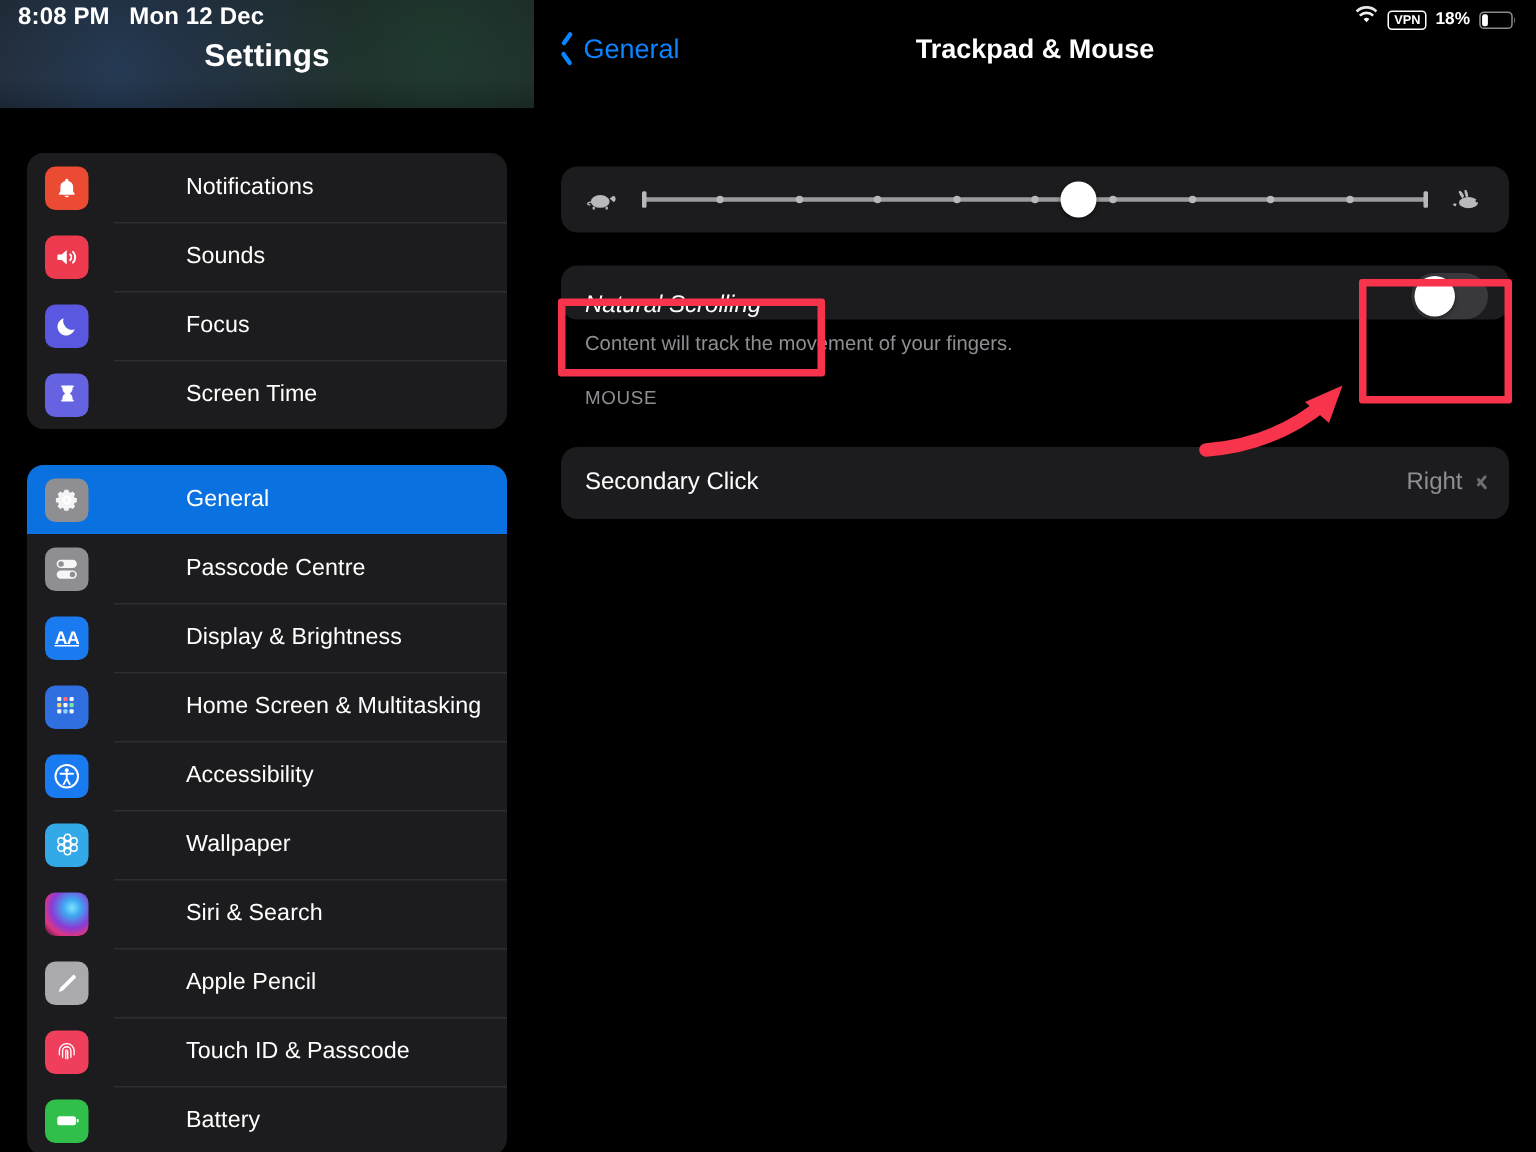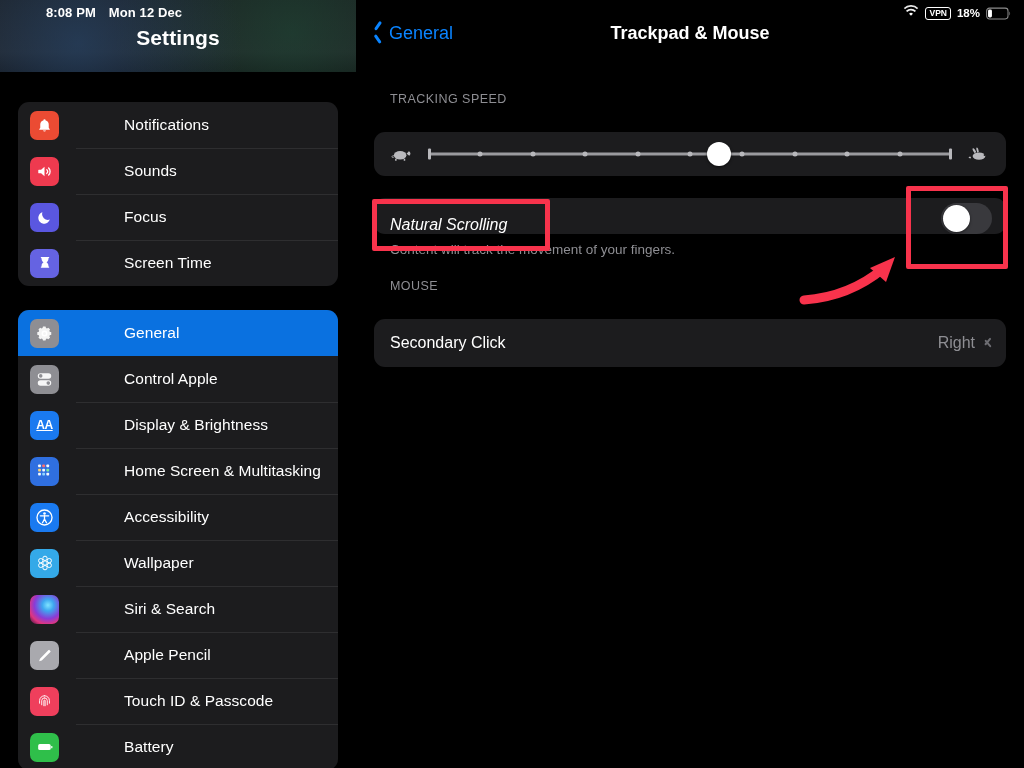--- a/index.html
+++ b/index.html
@@ -25,23 +25,22 @@
     background:
       radial-gradient(circle at 22% 60%, rgba(40,76,120,0.55) 0%, rgba(20,30,45,0) 58%),
       radial-gradient(circle at 82% 45%, rgba(30,86,60,0.45) 0%, rgba(15,35,25,0) 60%),
       linear-gradient(180deg,#1d1f21 0%,#222427 72%,#161719 100%);
     overflow:hidden;
   }
   .statusbar {
     position:absolute; top:0; left:0; right:0; height:22px;
     display:flex; align-items:center;
     padding:12px 12px;
-    font-size:13px; font-weight:bold; color:#fff;
+    font-size:16px; font-weight:bold; color:#fff;
     letter-spacing:0.1px;
-    margin-left:34px;
   }
   .status-time { margin-right:13px; }
   .status-date { }
   .settings-title {
     position:absolute; left:0; right:0; top:26px;
     text-align:center;
     font-size:21px; font-weight:bold; color:#fff;
     letter-spacing:0.1px;
   }
 
@@ -291,21 +290,21 @@
         </div>
         <div class="row">
           <div class="ico ic-control">
             <svg width="19" height="19" viewBox="0 0 24 24">
                 <rect x="3.5" y="4" width="17" height="7" rx="3.5" fill="#fff" opacity=".92"></rect>
                 <circle cx="7.2" cy="7.5" r="2.3" fill="#8e8e93"></circle>
                 <rect x="3.5" y="13" width="17" height="7" rx="3.5" fill="#fff" opacity=".92"></rect>
                 <circle cx="16.8" cy="16.5" r="2.3" fill="#8e8e93"></circle>
               </svg>
           </div>
-          <div class="row-label">Control Apple</div>
+          <div class="row-label">Passcode Centre</div>
         </div>
         <div class="row">
           <div class="ico ic-display">AA</div>
           <div class="row-label">Display &amp; Brightness</div>
         </div>
         <div class="row">
           <div class="ico ic-home">
             <svg width="22" height="22" viewBox="0 0 24 24">
               <g fill="#fff">
                 <rect x="4.5" y="5" width="3" height="3" rx="0.8" opacity=".95"></rect>
@@ -408,21 +407,20 @@
     <div class="detail-nav">
       <div class="back-btn">
         <span class="back-chevron"></span>
         <span>General</span>
       </div>
       <div class="detail-title">Trackpad &amp; Mouse</div>
     </div>
 
     <div class="content">
 
-      <div class="section-header">TRACKING SPEED</div>
 
       <div class="card slider-card">
         <span class="speed-icon">
           <svg width="22" height="15" viewBox="0 0 26 17" fill="#b9b9bd">
             <ellipse cx="12" cy="9.4" rx="7.4" ry="5"></ellipse>
             <path d="M19.4 7.2c1.6-1.2 3.4-1.6 4.3-.7.9.9.3 2.5-1 3.5"></path>
             <circle cx="22.4" cy="6.6" r="1.5"></circle>
             <path d="M6 13.6h1.8v2.2H6zM16.2 13.6H18v2.2h-1.8z"></path>
             <path d="M4.7 9.9c-1.4.2-2.6.7-2.6 1.3 0 .5.9.9 2.2.9" stroke="#b9b9bd" stroke-width="1" fill="none"></path>
           </svg>

